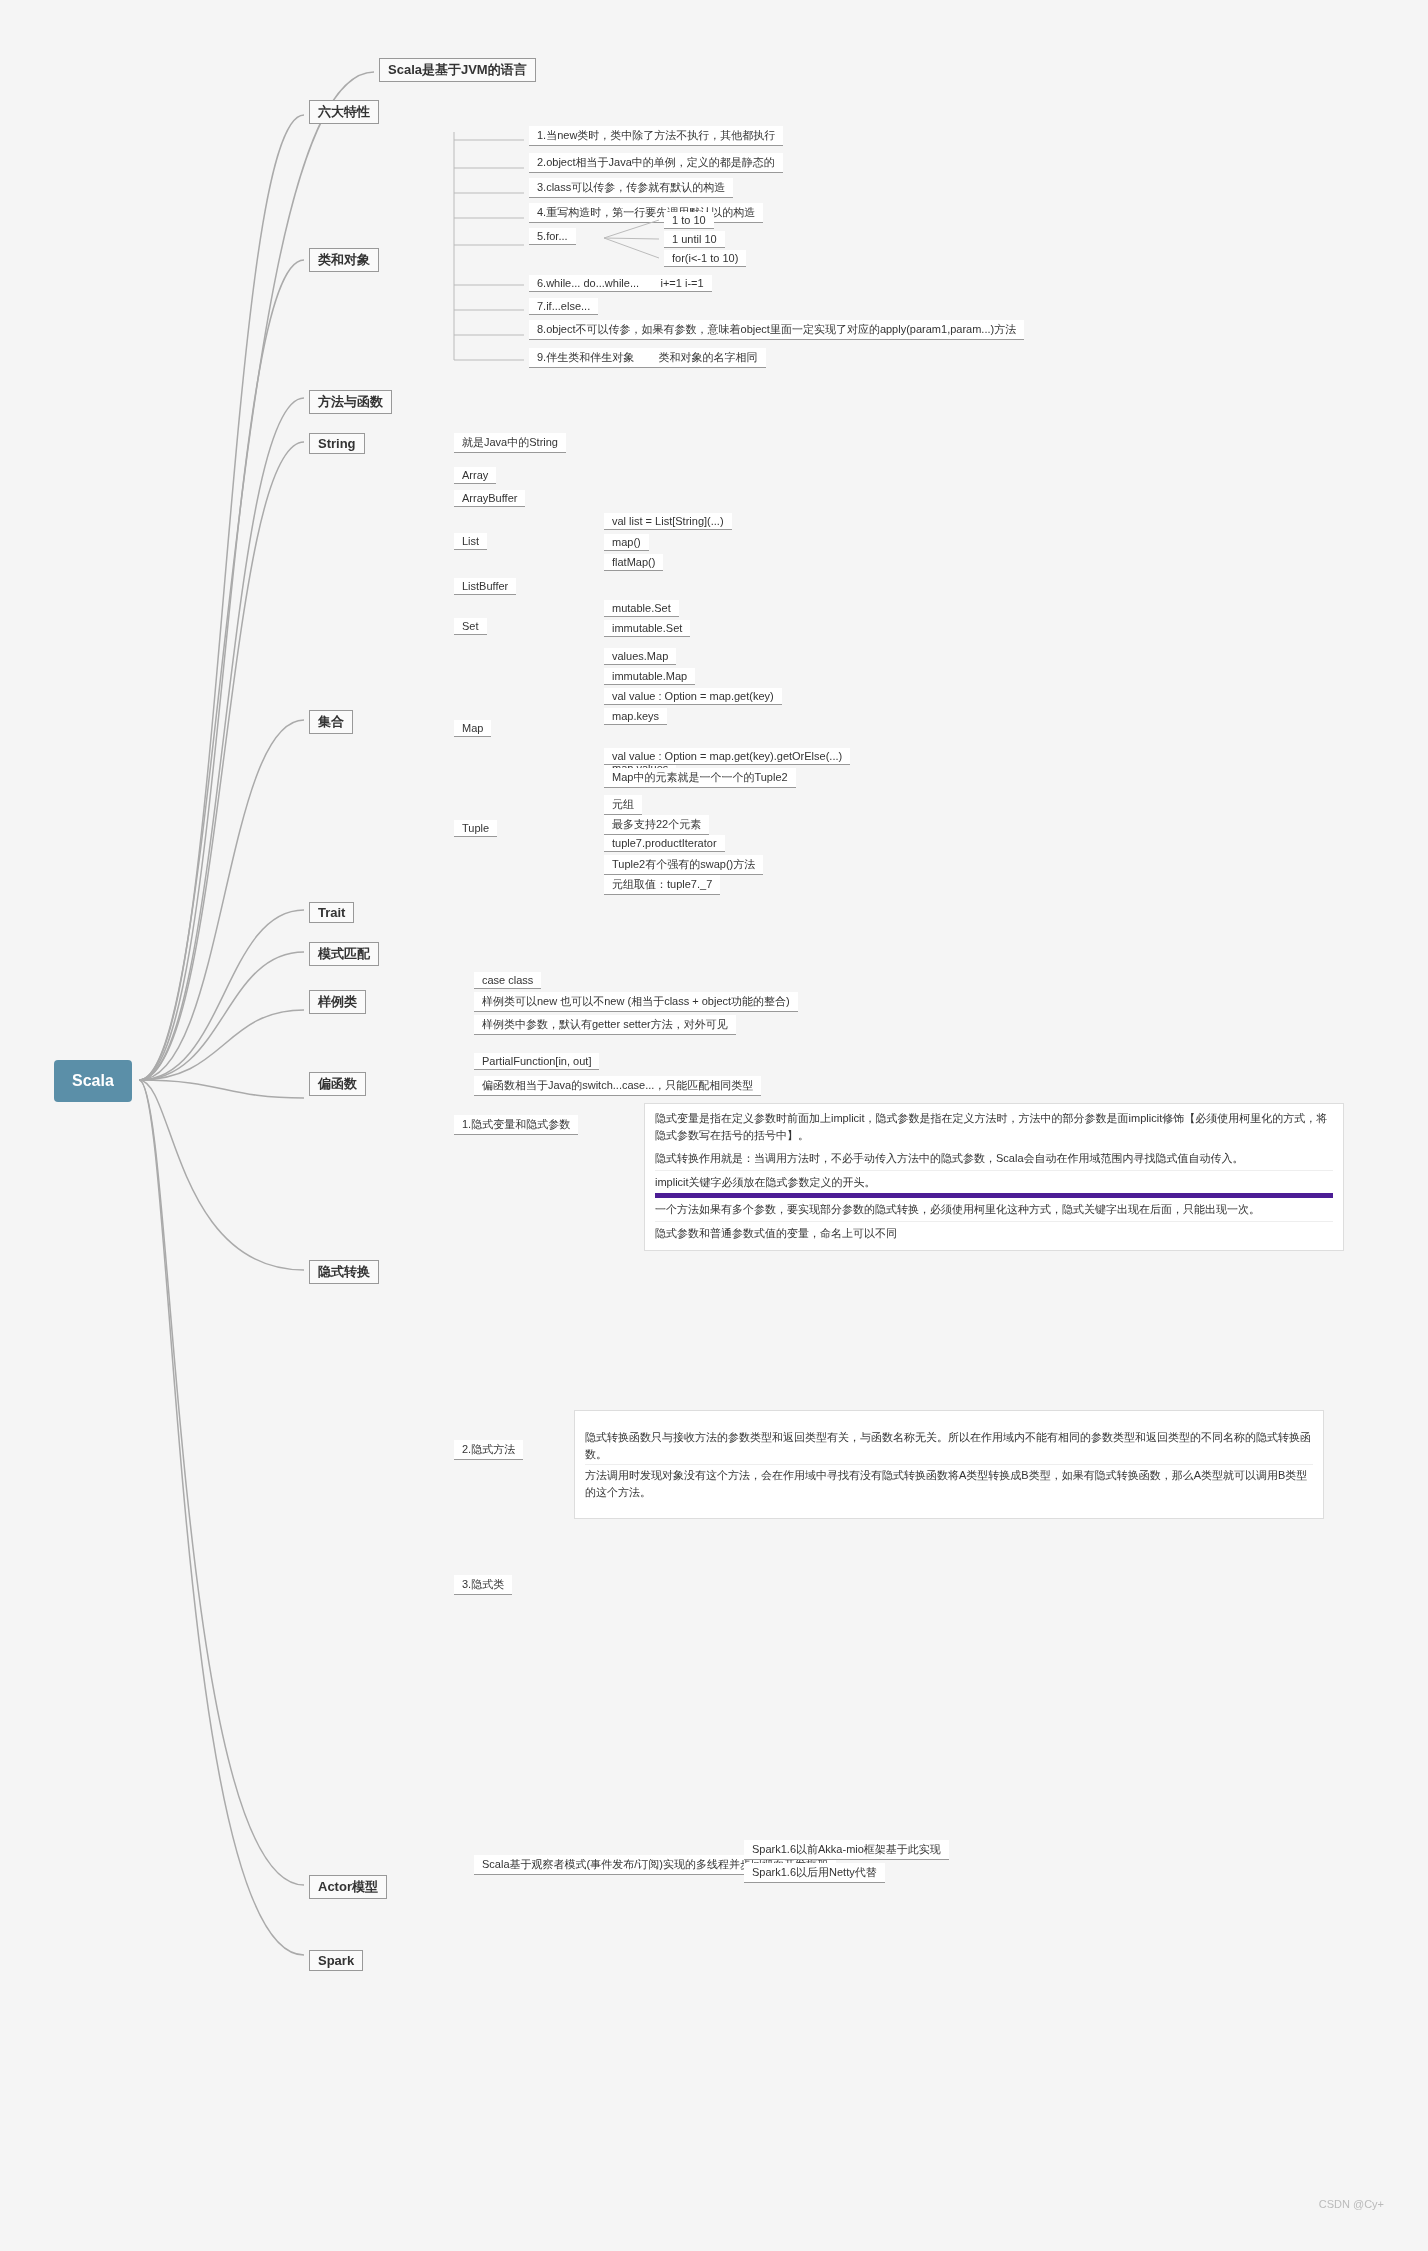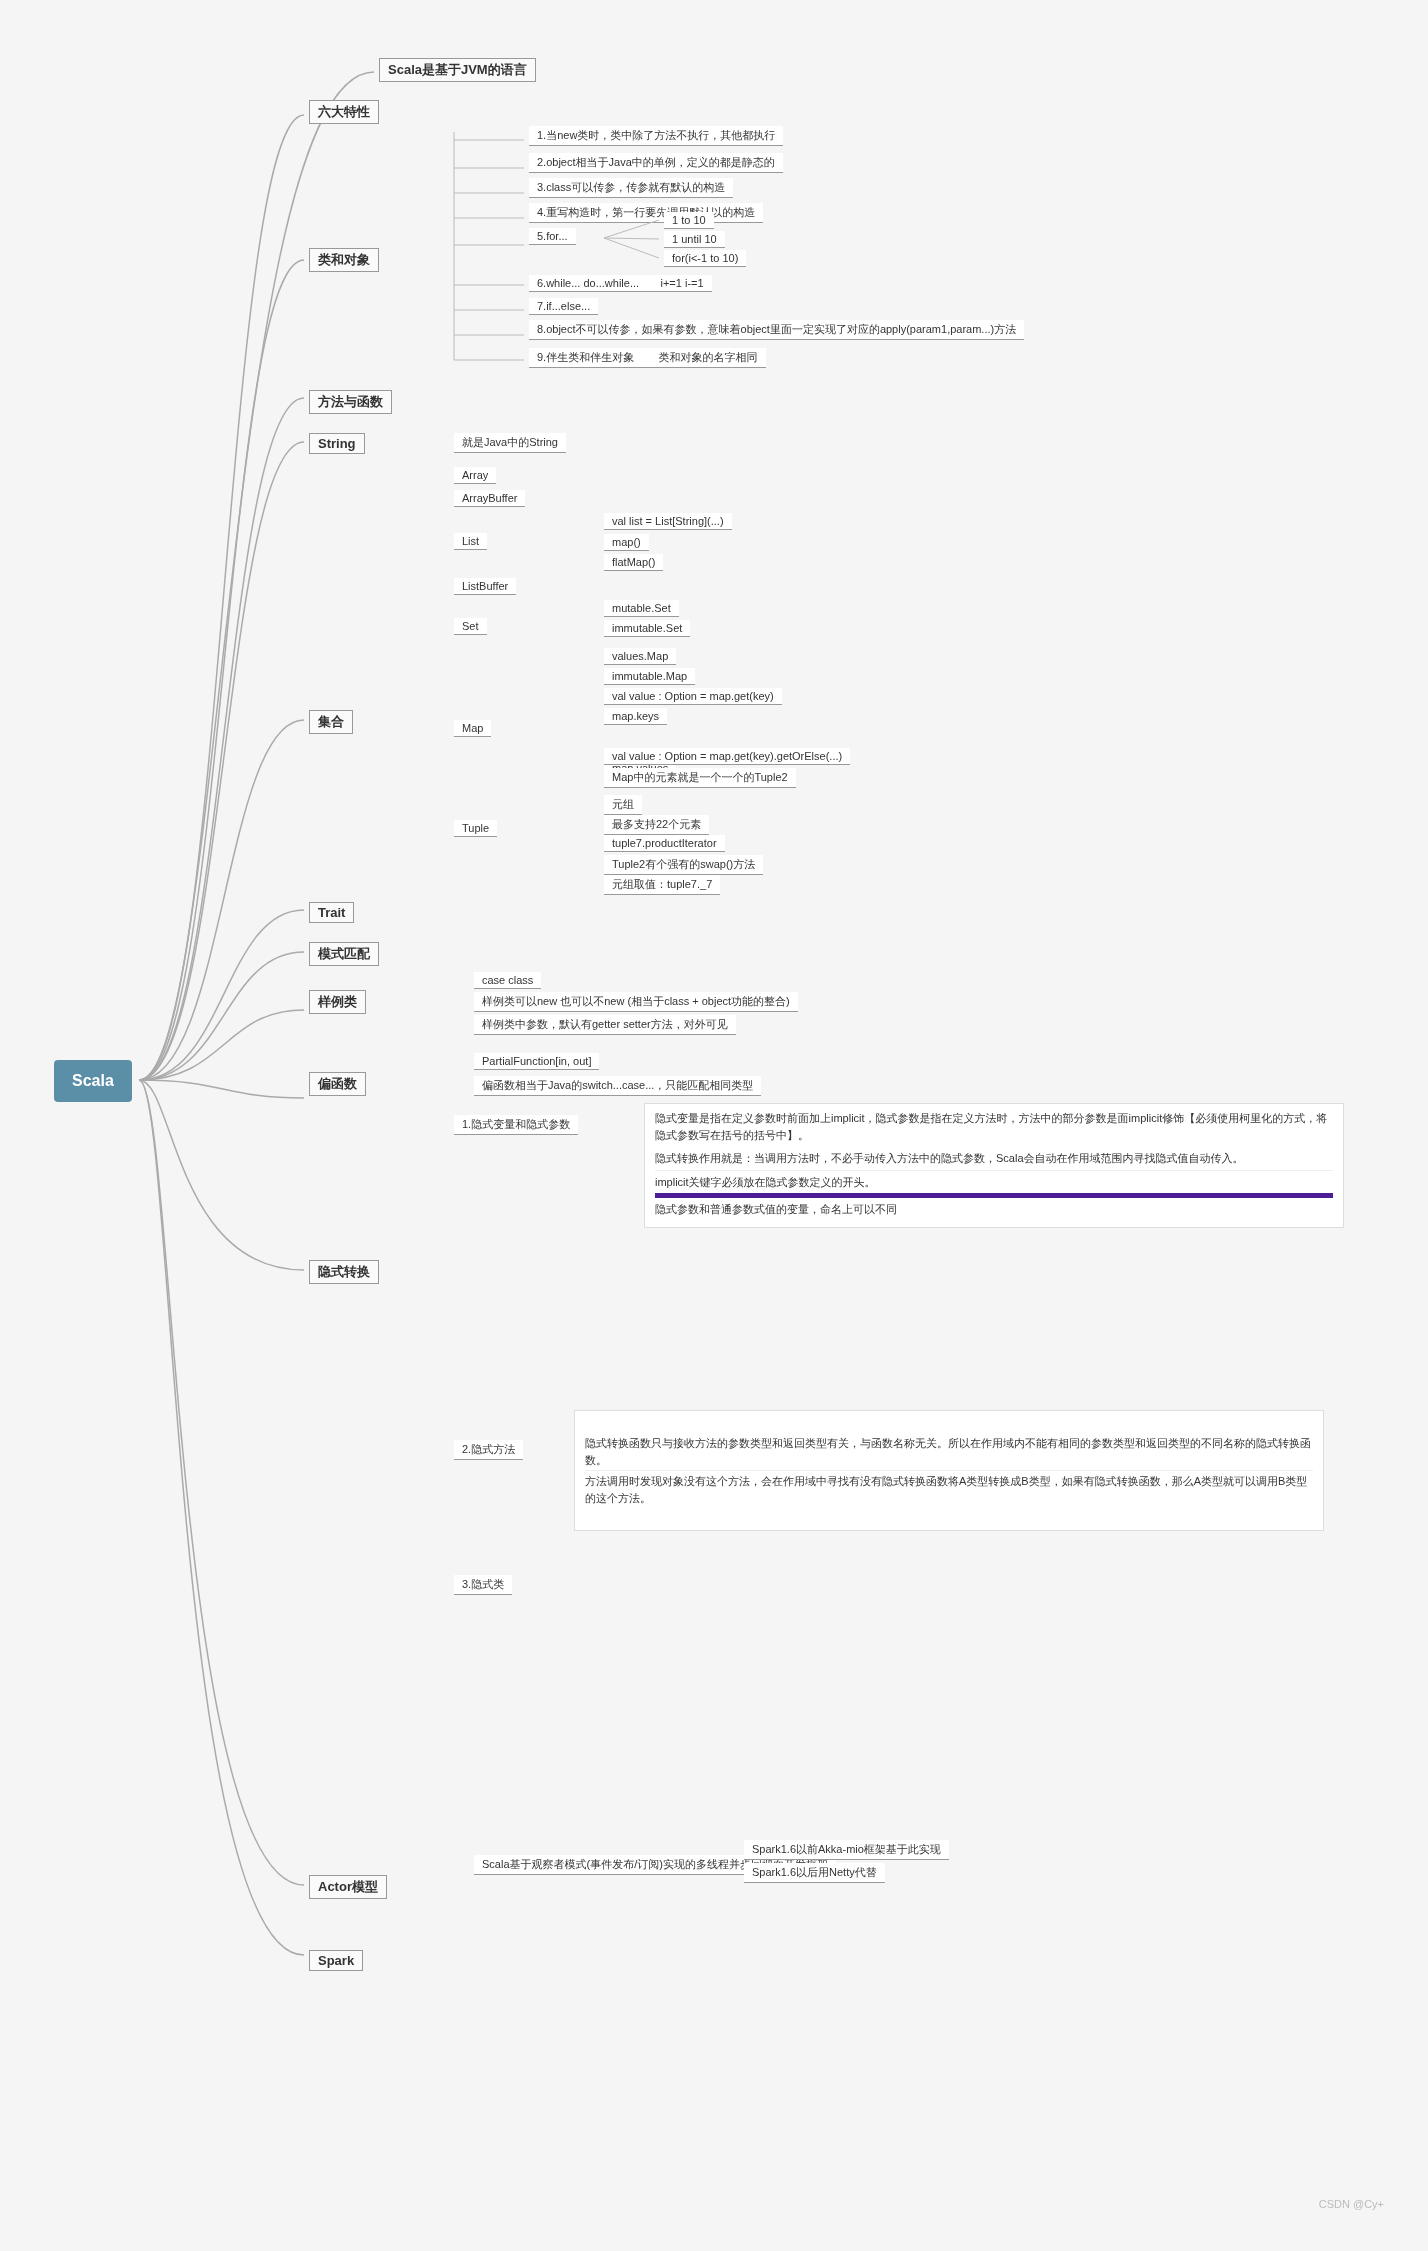--- a/index.html
+++ b/index.html
@@ -304,28 +304,29 @@
   </div>
 
   <div class="node-box" style="left:430px; top:1095px;">
     <span>1.隐式变量和隐式参数</span>
   </div>
 
   <div style="position:absolute; left:620px; top:1083px; width:700px; background:white; border:1px solid #ddd; padding:6px 10px; font-size:11px; line-height:1.5;">
     <div>隐式变量是指在定义参数时前面加上implicit，隐式参数是指在定义方法时，方法中的部分参数是面implicit修饰【必须使用柯里化的方式，将隐式参数写在括号的括号中】。</div>
     <div style="margin-top:4px; padding: 3px 0; border-bottom:1px solid #eee;">隐式转换作用就是：当调用方法时，不必手动传入方法中的隐式参数，Scala会自动在作用域范围内寻找隐式值自动传入。</div>
     <div style="padding: 3px 0; border-bottom:5px solid #4c1d95;">implicit关键字必须放在隐式参数定义的开头。</div>
+    <div style="padding: 3px 0; border-bottom:1px solid #eee;">一个方法如果有多个参数，要实现部分参数的隐式转换，必须使用柯里化这种方式，隐式关键字出现在后面，只能出现一次。</div>
     <div style="padding: 3px 0;">隐式参数和普通参数式值的变量，命名上可以不同</div>
   </div>
 
   <div class="node-box" style="left:430px; top:1420px;">
     <span>2.隐式方法</span>
   </div>
 
-  <div style="position:absolute; left:550px; top:1390px; width:750px; background:white; border:1px solid #ddd; padding:22px 10px; font-size:11px; line-height:1.5;">
+  <div style="position:absolute; left:550px; top:1390px; width:750px; background:white; border:1px solid #ddd; padding:16px 10px; font-size:11px; line-height:1.5;">
     <div style="padding:2px 0; border-bottom:1px solid #eee;">隐式转换函数只与接收方法的参数类型和返回类型有关，与函数名称无关。所以在作用域内不能有相同的参数类型和返回类型的不同名称的隐式转换函数。</div>
     <div style="padding:2px 0;">方法调用时发现对象没有这个方法，会在作用域中寻找有没有隐式转换函数将A类型转换成B类型，如果有隐式转换函数，那么A类型就可以调用B类型的这个方法。</div>
   </div>
 
   <div class="node-box" style="left:430px; top:1555px;">
     <span>3.隐式类</span>
   </div>
 
 
   <div class="node-box bold" style="left:285px; top:1855px; font-size:13px;">

